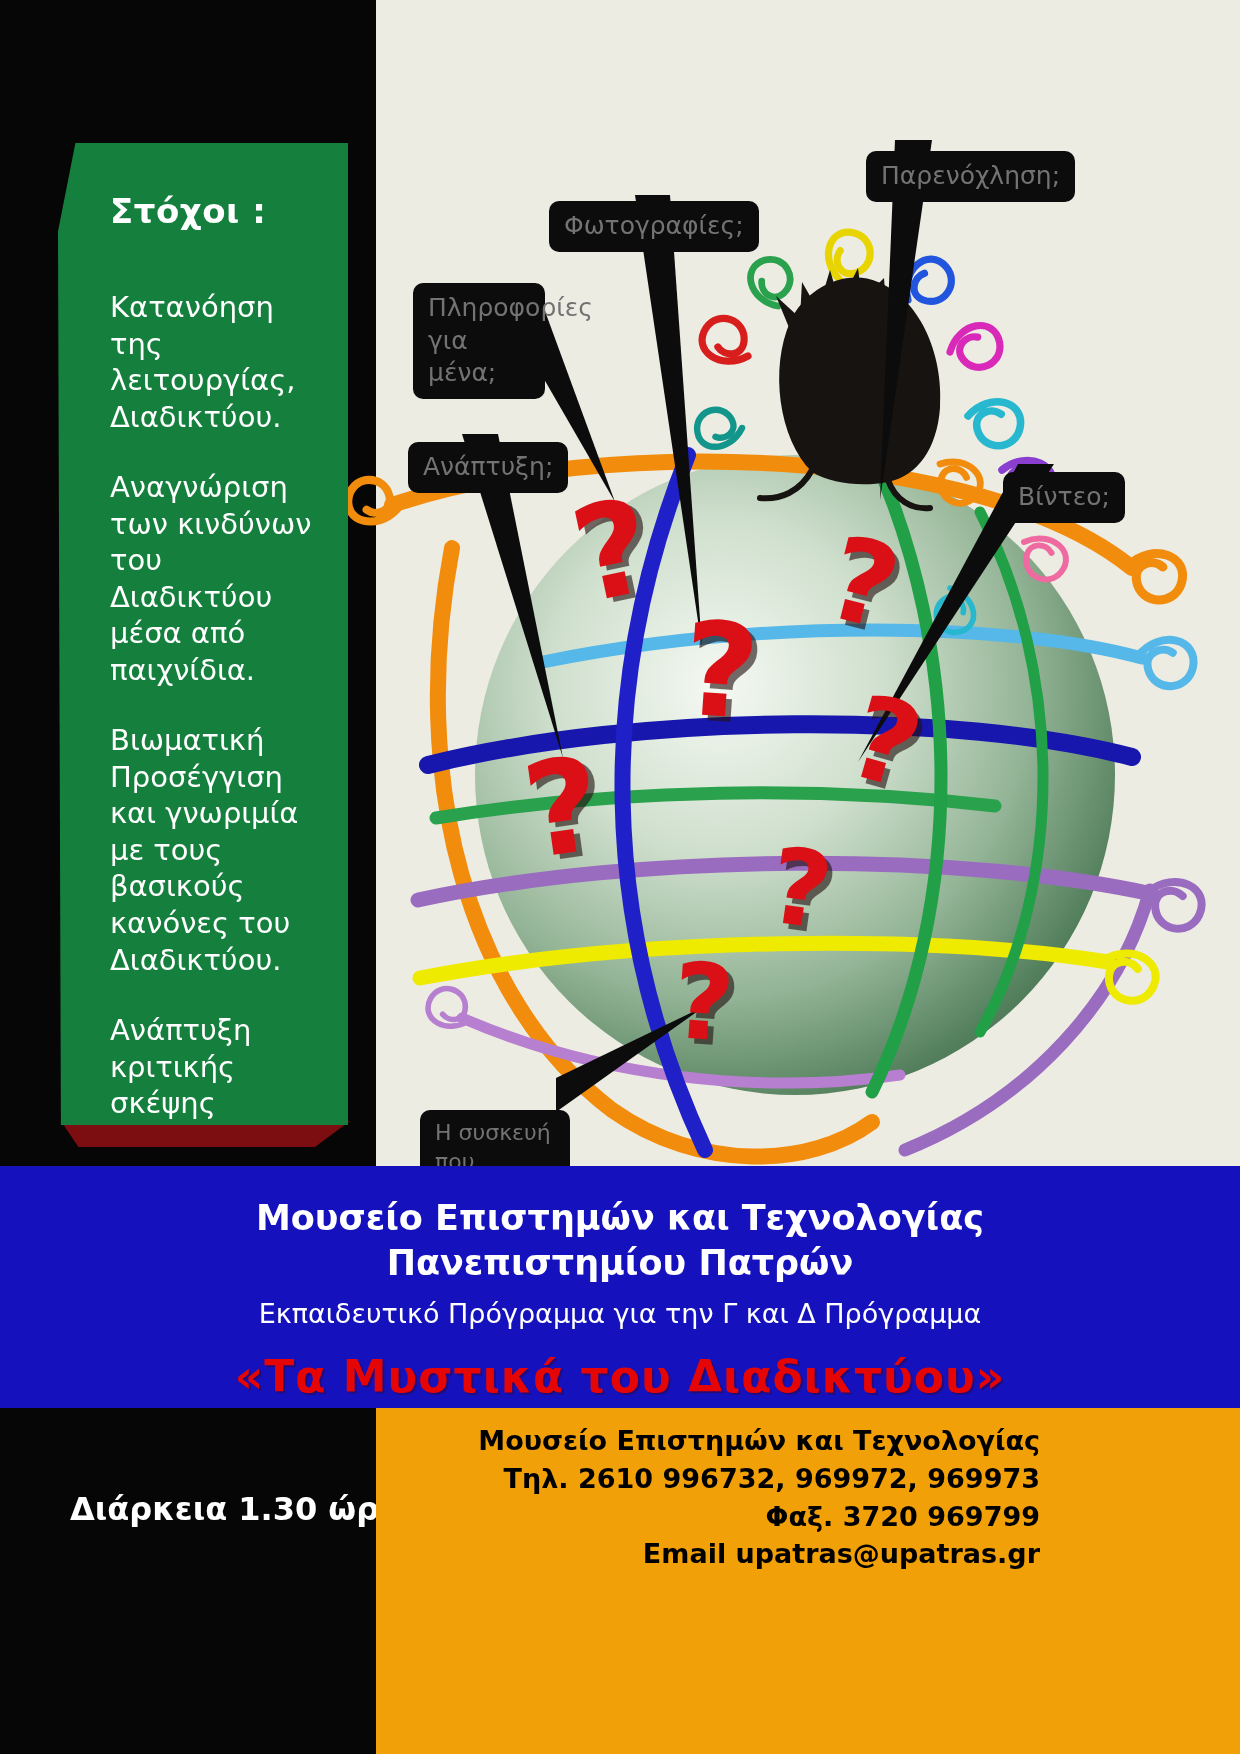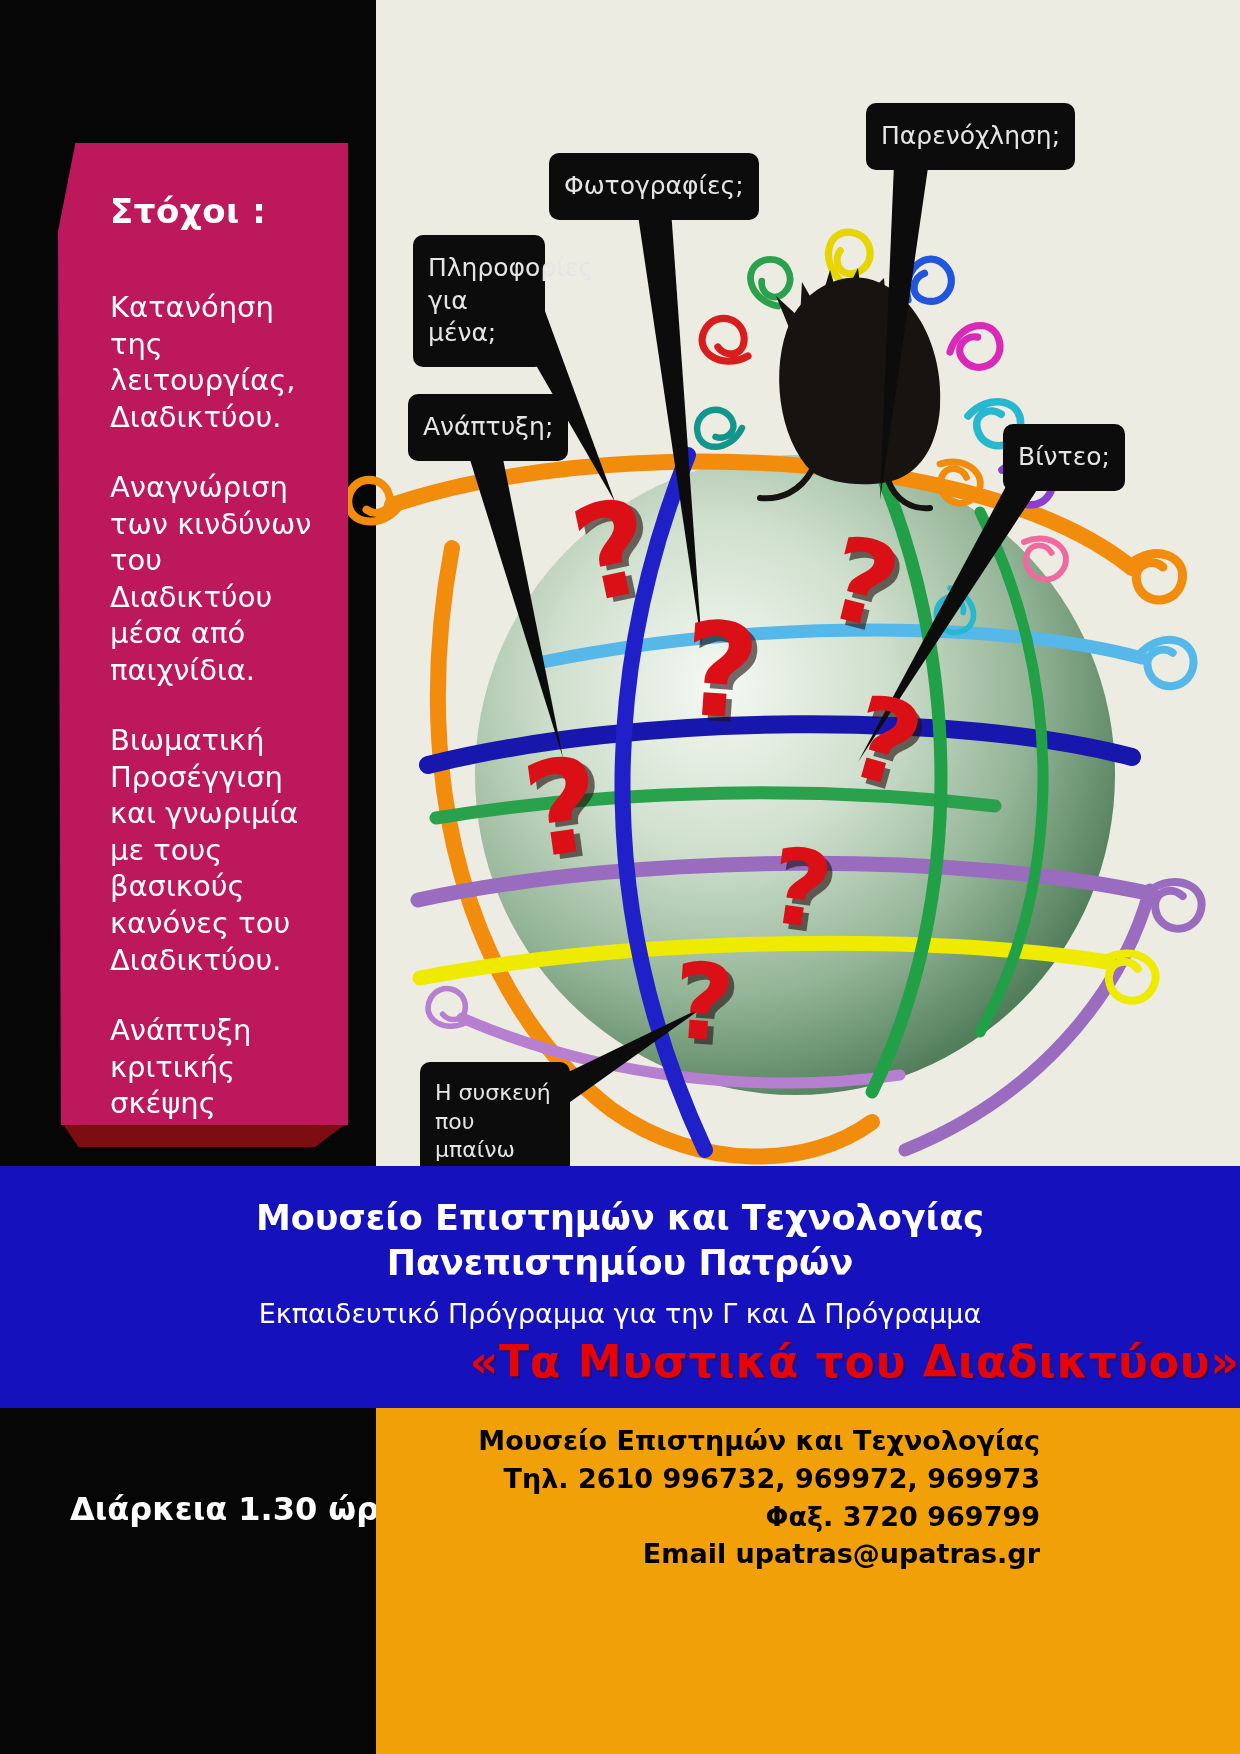--- a/index.html
+++ b/index.html
@@ -9,53 +9,53 @@
     background:#060606; overflow:hidden;
   }
   
   .panel{
     position:absolute; left:376px; top:0; width:864px; height:1166px;
     background:#edece3;
   }
   
   .ribbon{
     position:absolute; left:58px; top:143px; width:290px; height:982px;
-    background:#be185d;
+    background:#15803d;
     clip-path:polygon(6% 0, 100% 0, 100% 100%, 1% 100%, 0 9%);
     padding:48px 26px 0 52px; color:#fff; z-index:3;
   }
   .ribbon-edge{
     position:absolute; left:58px; top:1121px; width:292px; height:26px;
     background:#7c0d10; z-index:2;
     clip-path:polygon(1% 0, 100% 0, 88% 100%, 7% 100%);
   }
   .ribbon h2{ font-size:34px; font-weight:bold; margin-bottom:58px; letter-spacing:.5px;}
   .ribbon p{ font-size:29px; line-height:1.26; margin-bottom:34px; }
   
   svg.art{ position:absolute; left:0; top:0; z-index:1; }
   
   .callout{
-    position:absolute; background:#0c0c0c; color:#e5e5e5; z-index:4;
-    border-radius:10px; padding:17px 15px; font-size:25px; line-height:1.3;
+    position:absolute; background:#0c0c0c; color:#737373; z-index:4;
+    border-radius:10px; padding:9px 15px; font-size:25px; line-height:1.3;margin-top:48px;
   }
   
   .qmark{
     position:absolute; z-index:3; color:#da1016; font-weight:bold;
     text-shadow:6px 5px 0 rgba(35,18,18,.62);
     transform-origin:center;
   }
   
   .band{
     position:absolute; left:0; top:1166px; width:1240px; height:242px;
     background:#1512bd; color:#fff; text-align:center; padding-top:30px; z-index:5;
   }
   .band .l1,.band .l2{ font-size:35px; font-weight:bold; line-height:1.28; }
   .band .l3{ font-size:27px; margin-top:12px; }
-  .band .l4{ font-size:44px; font-weight:bold; color:#e60505; margin-top:7px;
-             text-shadow:2px 2px 0 rgba(60,0,0,.35); letter-spacing:1px;text-align:right;}
+  .band .l4{ font-size:44px; font-weight:bold; color:#e60505; margin-top:22px;
+             text-shadow:2px 2px 0 rgba(60,0,0,.35); letter-spacing:1px;}
   
   .footer-orange{
     position:absolute; left:376px; top:1408px; width:864px; height:346px;
     background:#f2a007; color:#000; text-align:right; padding:14px 200px 0 0;
     font-weight:bold; font-size:27px; line-height:1.4; z-index:5;
   }
   .duration{
     position:absolute; left:70px; top:1490px; color:#fff; font-weight:bold;
     font-size:32px; z-index:5;
   }

